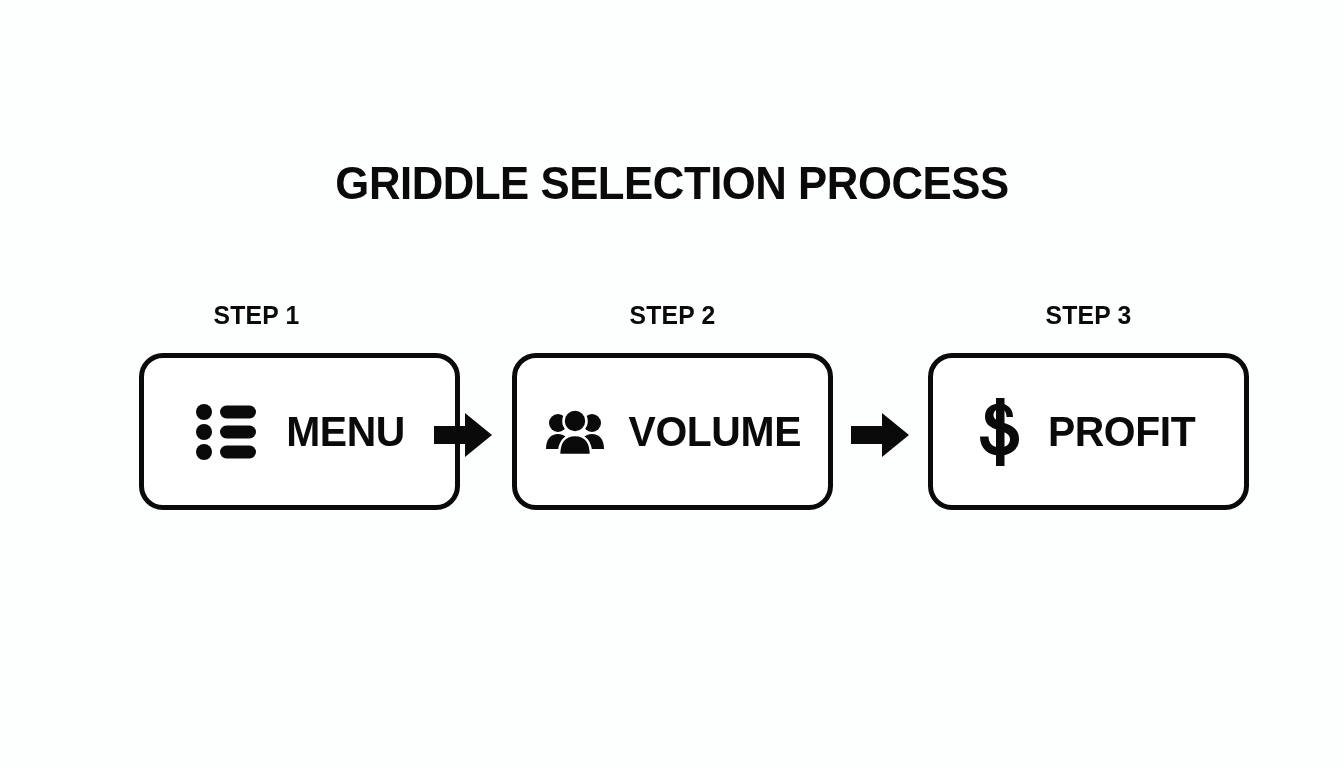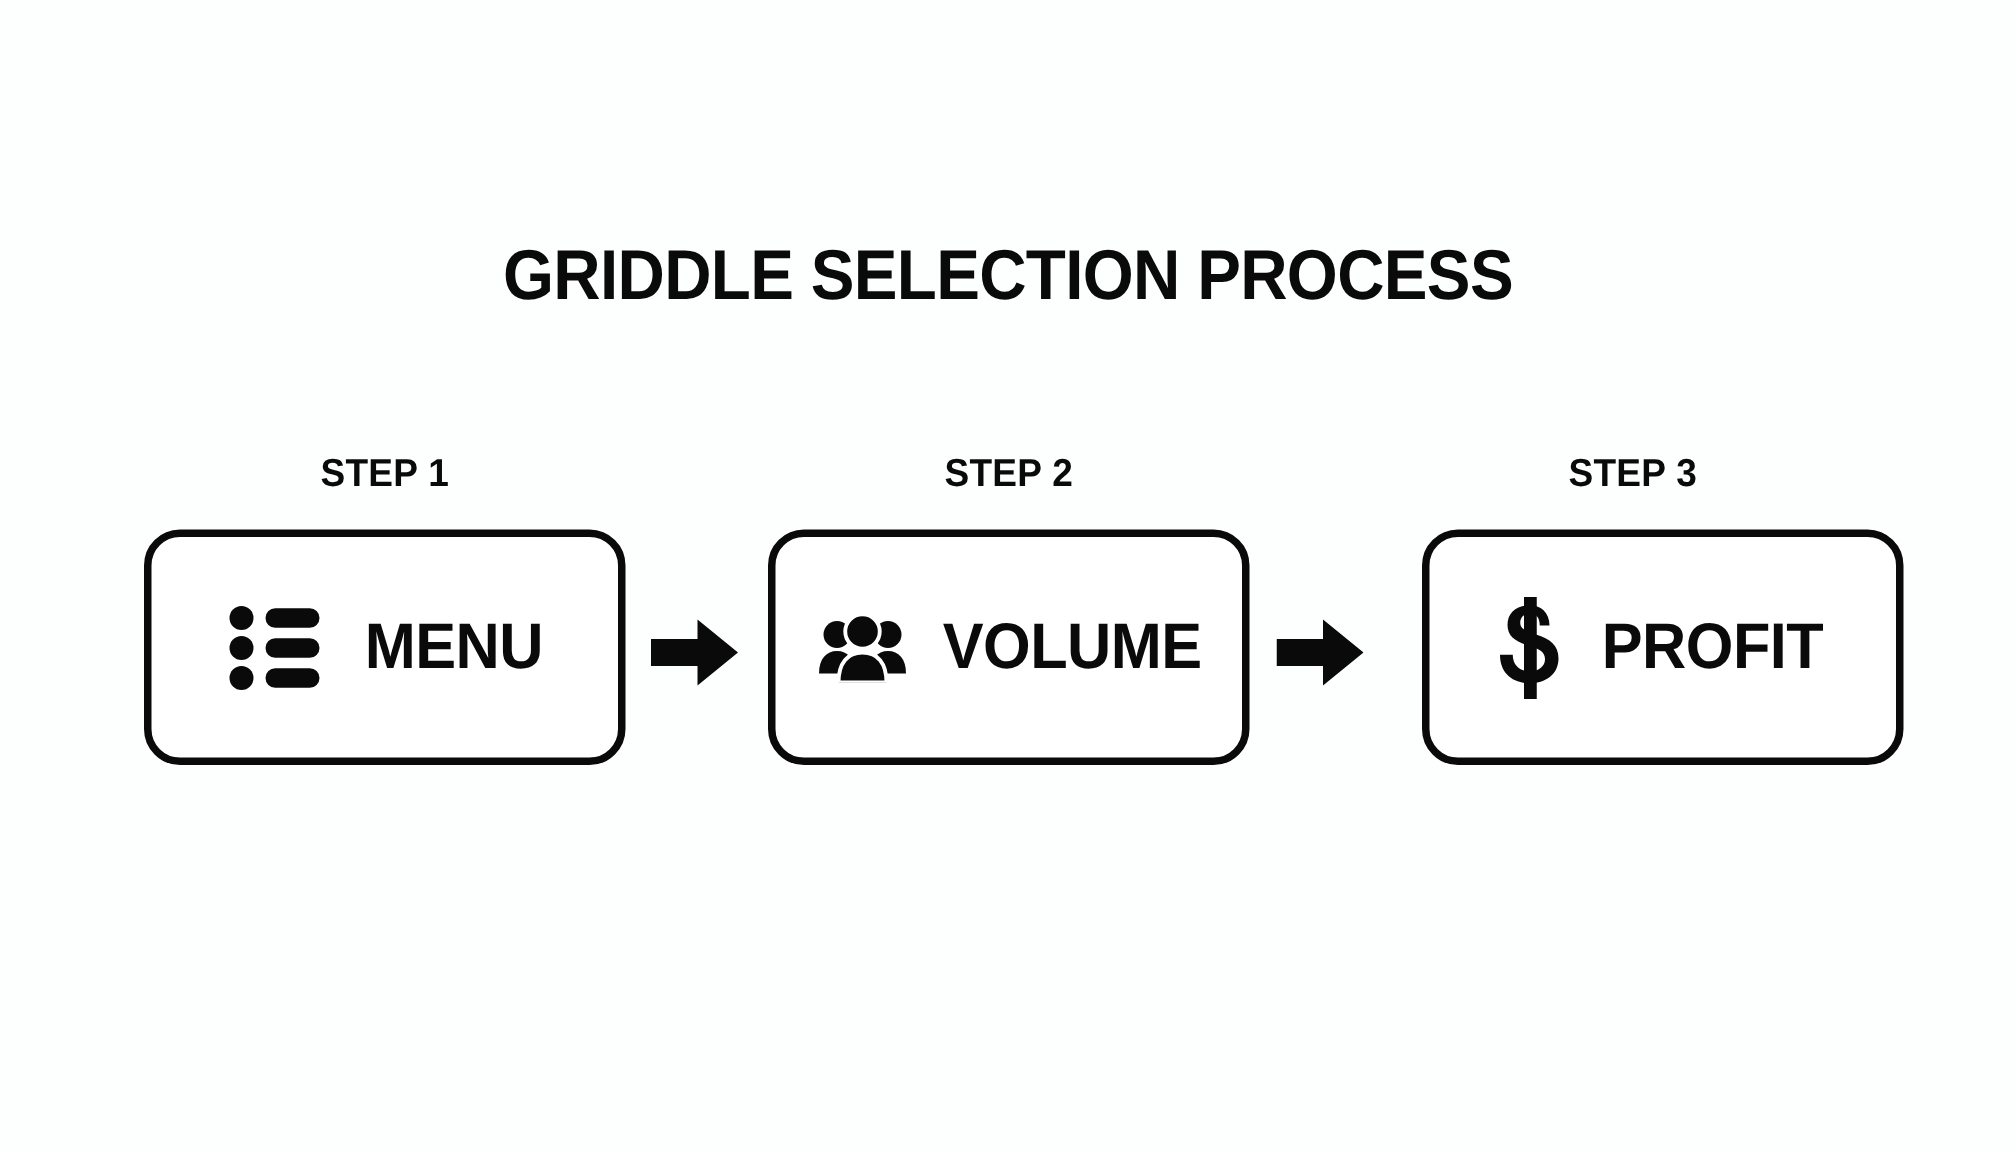--- a/index.html
+++ b/index.html
@@ -98,23 +98,23 @@
     font-weight: bold;
     color: #0a0a0a;
     letter-spacing: -0.4px;
     transform: scaleX(0.95);
     transform-origin: center center;
     white-space: nowrap;
     line-height: 1;
   }
 
   
-  .step-1 .step-box { padding-left: 4px; gap: 26px; }
+  .step-1 .step-box { padding-left: 4px; gap: 26px; margin-left: 43px; }
   .step-2 .step-box { padding-left: 6px; gap: 20px; align-items: center; }
-  .step-3 .step-box { padding-left: 2px; gap: 24px; margin-left: 20px; }
+  .step-3 .step-box { padding-left: 2px; gap: 24px; }
 
   
   .arrow {
     position: absolute;
     top: 112px;
   }
   .arrow-1 { left: 338px; }
   .arrow-2 { left: 755px; }
 </style>
 </head>

